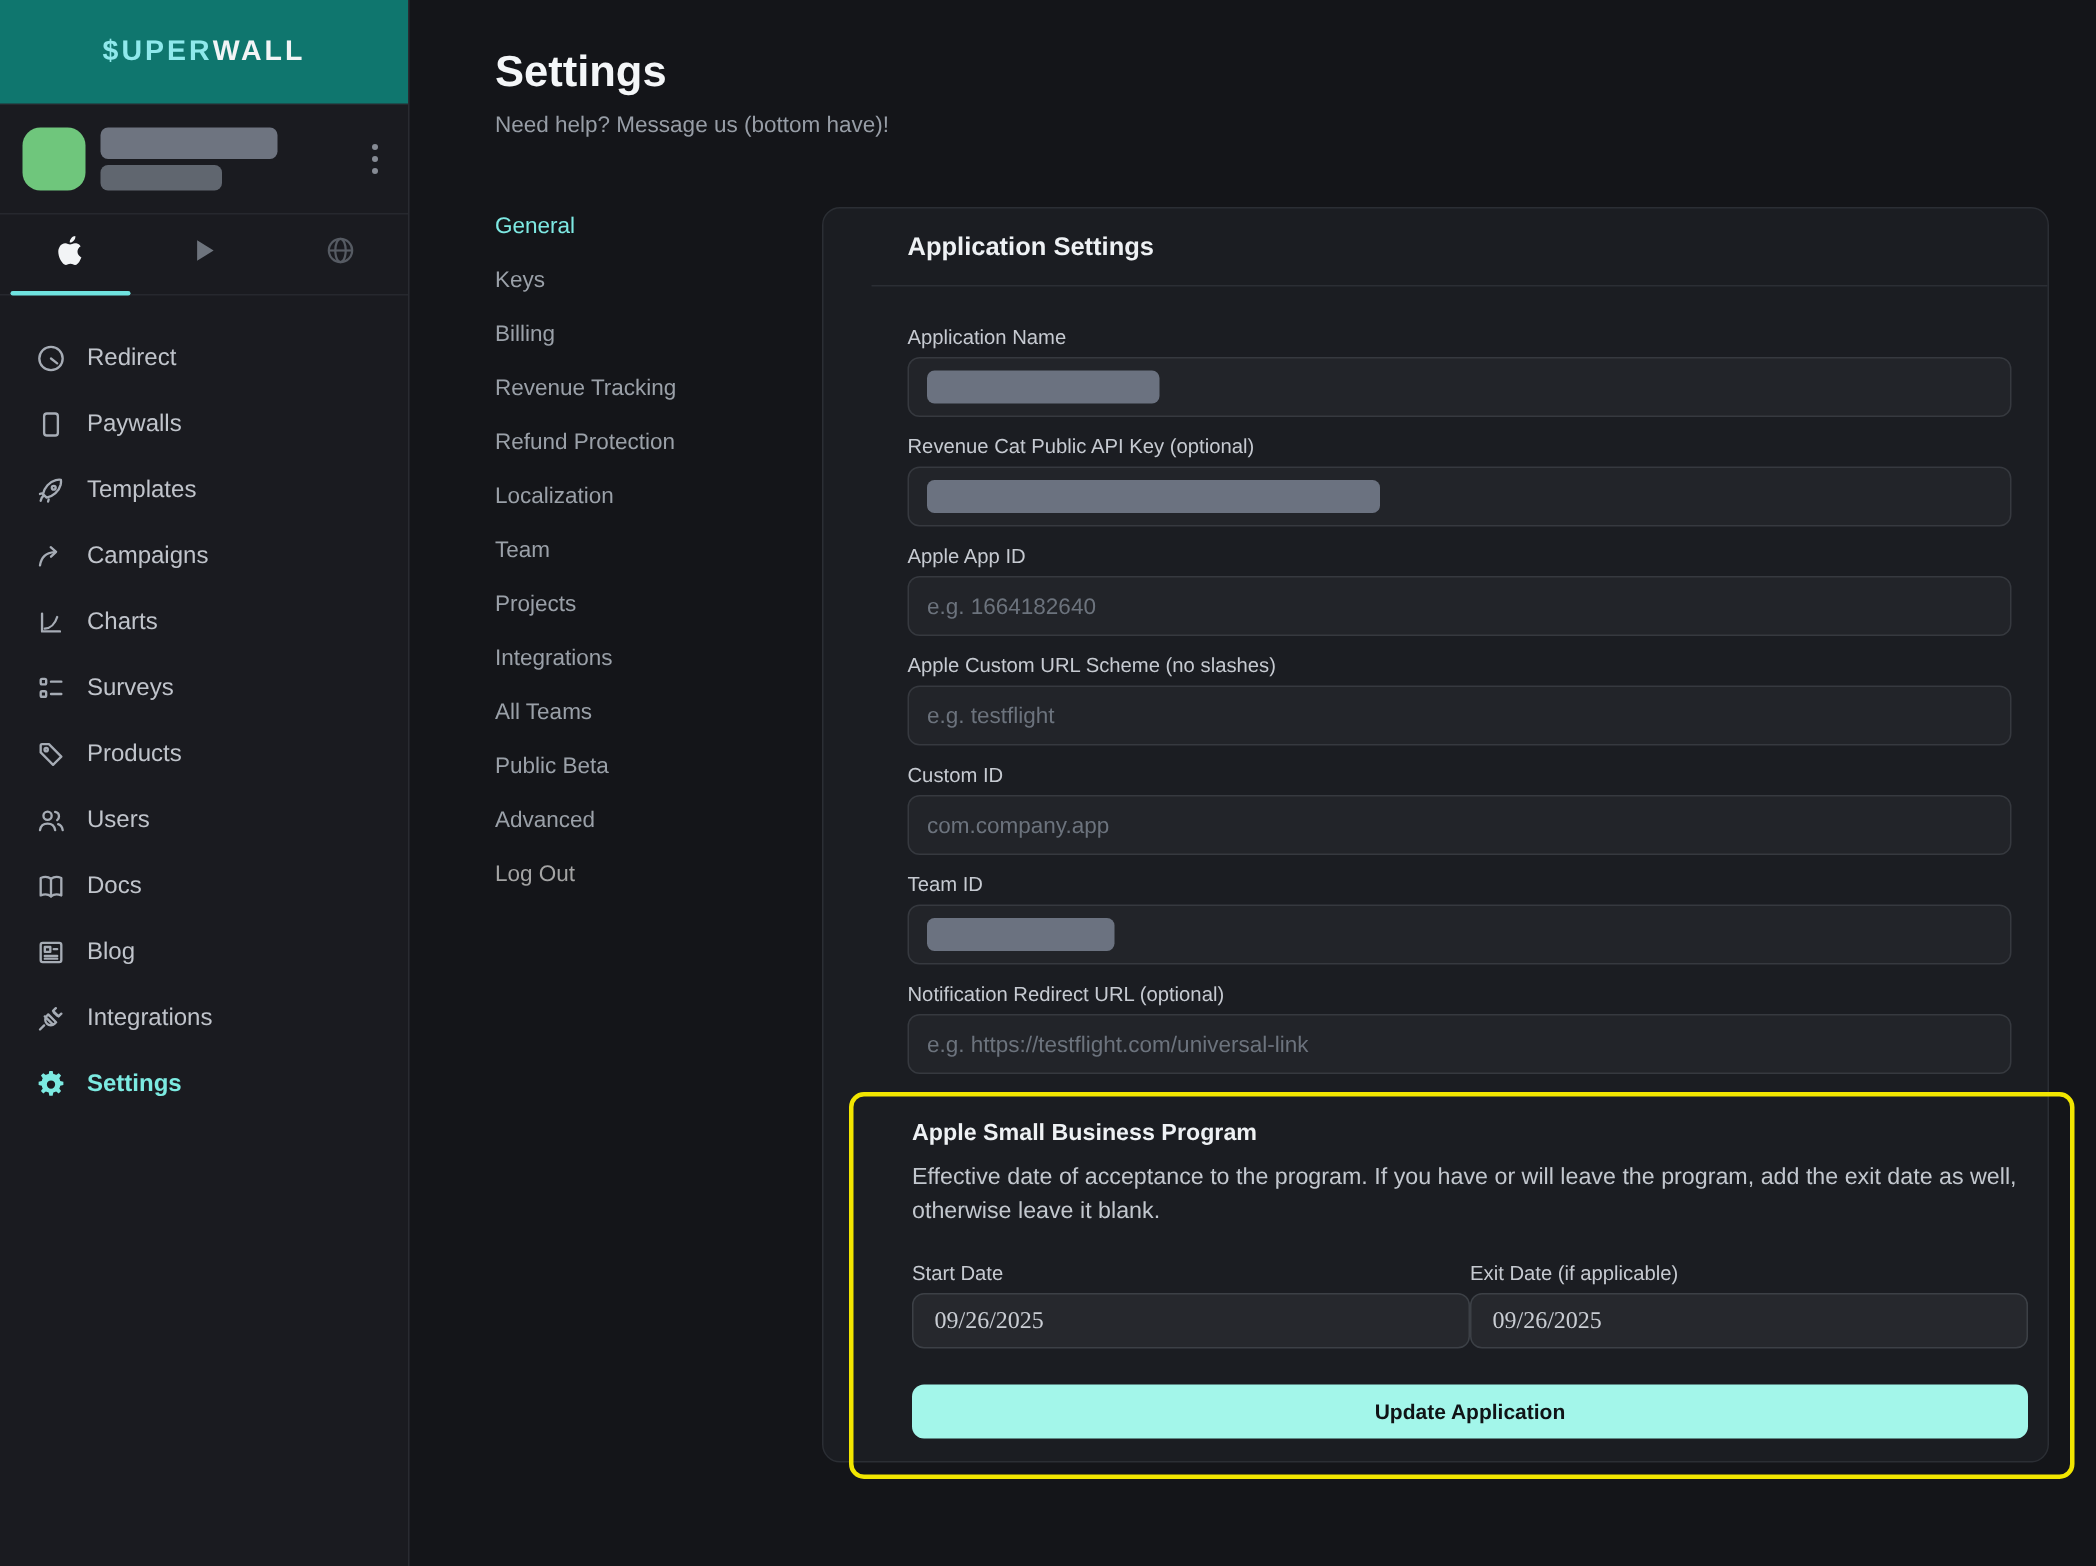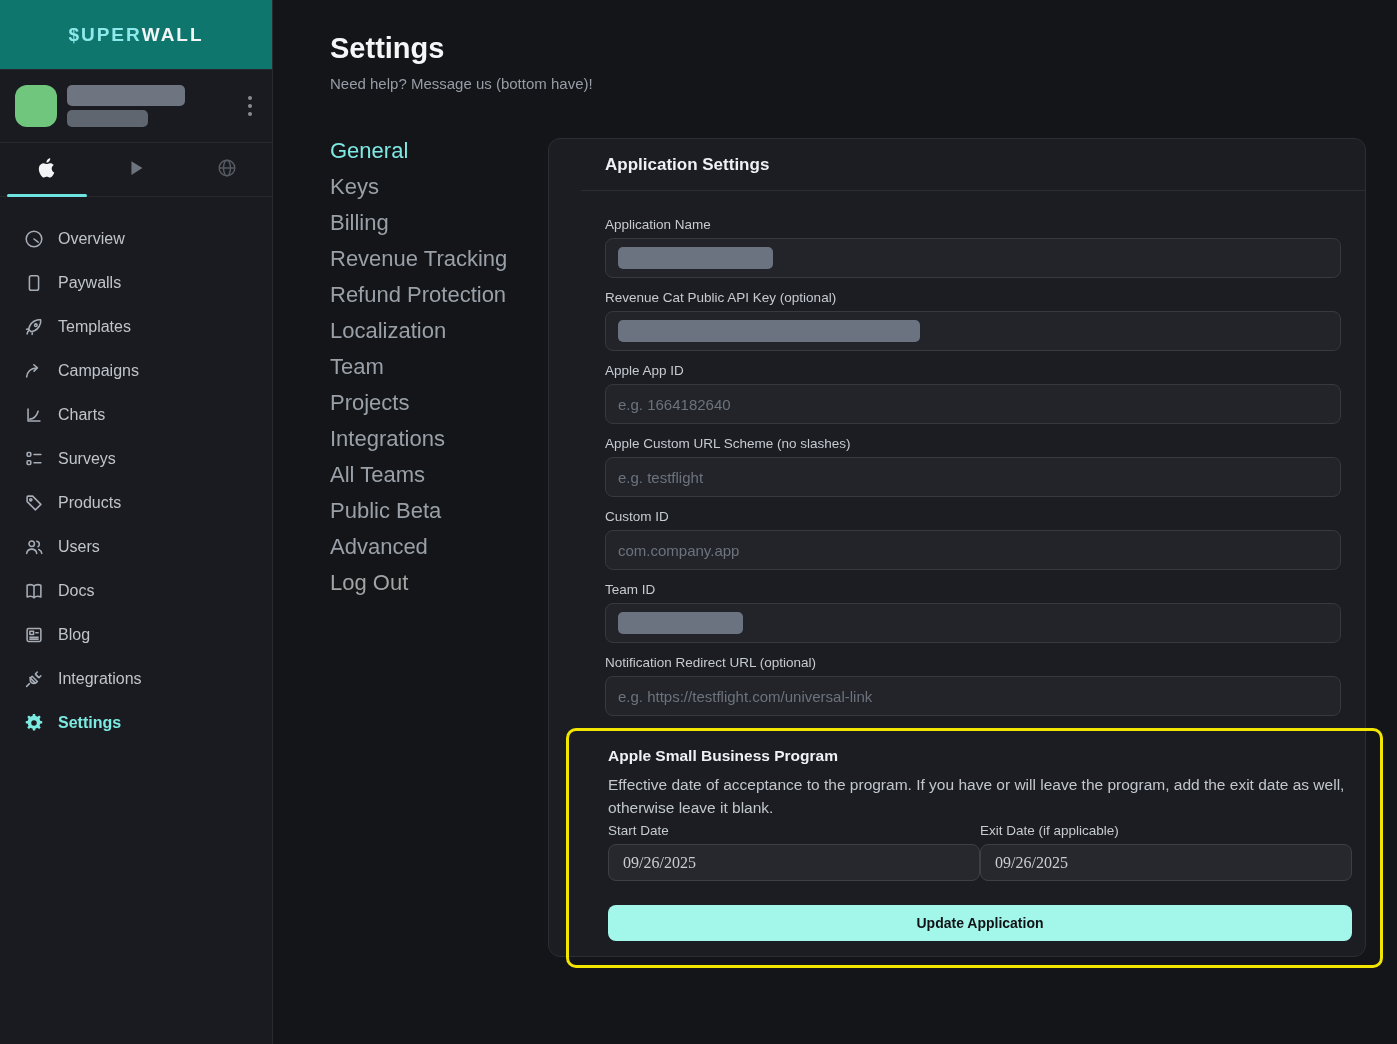--- a/index.html
+++ b/index.html
@@ -33,21 +33,21 @@
   .side-item svg { flex:none; }
   .side-item.active { color:#7ceae1; font-weight:bold; }
   .icon-stroke { stroke:#a6acb5; fill:none; stroke-width:1.7; stroke-linecap:round; stroke-linejoin:round; }
 
   
   .content { flex:1; padding:30px 31px 0 57px; }
   .page-title { color:#f4f6f8; font-size:29px; font-weight:bold; line-height:36px; }
   .page-subtitle { margin-top:8px; color:#979da6; font-size:15px; line-height:20px; }
   .content-row { display:flex; margin-top:44px; }
   .settings-nav { width:218px; min-width:218px; padding-top:2px; list-style:none; }
-  .settings-nav li { font-size:22px; line-height:21px; margin-bottom:15px; color:#9aa0a8; cursor:pointer; }
+  .settings-nav li { font-size:15px; line-height:21px; margin-bottom:15px; color:#9aa0a8; cursor:pointer; }
   .settings-nav li.active { color:#7ee9e3; }
   .settings-nav li.danger { color:#a3a3a3; margin-top:0; }
 
   
   .panel { flex:1; max-width:818px; background:#1b1d22; border:1px solid #2b2e34; border-radius:12px;
     align-self:flex-start;padding-left:32px; }
   .panel-header { padding:16px 24px 15px; border-bottom:1px solid #2b2e34;
     color:#eef1f4; font-size:17px; font-weight:bold; }
   .panel-body { padding:26px 24px 0; }
   .field { margin-bottom:12px; }
@@ -57,21 +57,21 @@
     font-family:"Liberation Sans","DejaVu Sans",sans-serif; display:flex; align-items:center; }
   .field-input::placeholder { color:#6c737d; }
   .redact-bar { height:22px; border-radius:5px; background:#6b7280; }
   .rw-1 { width:155px; } .rw-2 { width:302px; } .rw-3 { width:125px; }
 
   
   .sbp-box { border:3px solid #f2e600; border-radius:10px;
     margin:3px -42px -12px -39px; padding:15px 28px 24px 39px; }
   .sbp-title { color:#eef1f4; font-size:15.5px; font-weight:bold; line-height:19px; }
   .sbp-desc { margin-top:8px; color:#c2c7ce; font-size:15.5px; line-height:23px; max-width:780px; }
-  .date-row { display:flex; margin-top:4px; }
+  .date-row { display:flex; margin-top:22px; }
   .date-col { flex:1; }
   .date-input { width:100%; height:37px; background:#26282d; border:1px solid #3c4046; border-radius:8px;
     padding:0 14px; font-size:16px; color:#c9cdd3; outline:none;
     font-family:Liberation Serif, serif; }
   .update-btn { display:block; width:100%; margin-top:24px; height:36px; background:#a3f6ea; border:none;
     border-radius:8px; color:#101316; font-size:14px; font-weight:bold; cursor:pointer;
     font-family:"Liberation Sans","DejaVu Sans",sans-serif; }
 </style>
 </head>
 <body>
@@ -124,21 +124,21 @@
         </span>
       </div>
     </div>
 
     <nav class="side-nav">
       <div class="side-item">
         <svg width="22" height="22" viewBox="0 0 24 24" class="icon-stroke">
           <circle cx="12" cy="12" r="8.5"></circle>
             <path d="M12 12l4.5 3.5"></path>
         </svg>
-        <span>Overview</span>
+        <span>Redirect</span>
       </div>
       <div class="side-item">
         <svg width="22" height="22" viewBox="0 0 24 24" class="icon-stroke">
           <rect x="7" y="4" width="10" height="16" rx="2"></rect>
         </svg>
         <span>Paywalls</span>
       </div>
       <div class="side-item">
         <svg width="22" height="22" viewBox="0 0 24 24" class="icon-stroke">
           <path d="M8.8 17.2c4.8-.9 9-4.7 10.2-9.3.3-1.3.4-2.7.2-3.7-1-.2-2.4-.1-3.7.2-4.6 1.2-8.4 5.4-9.3 10.2z"></path>

